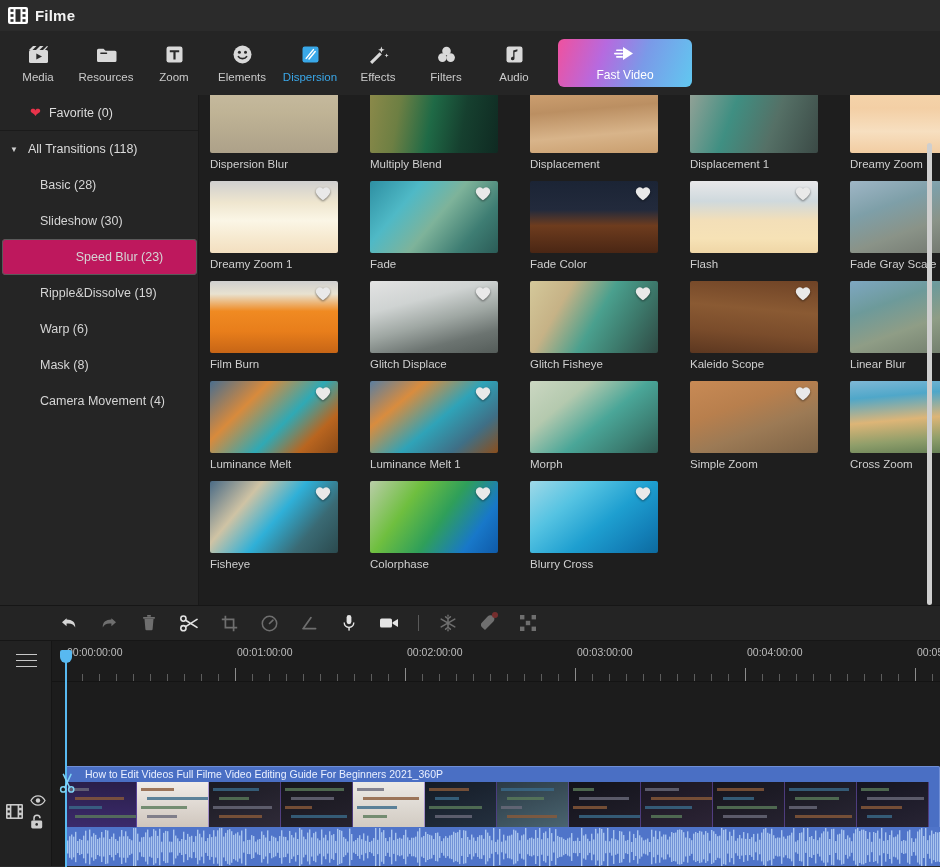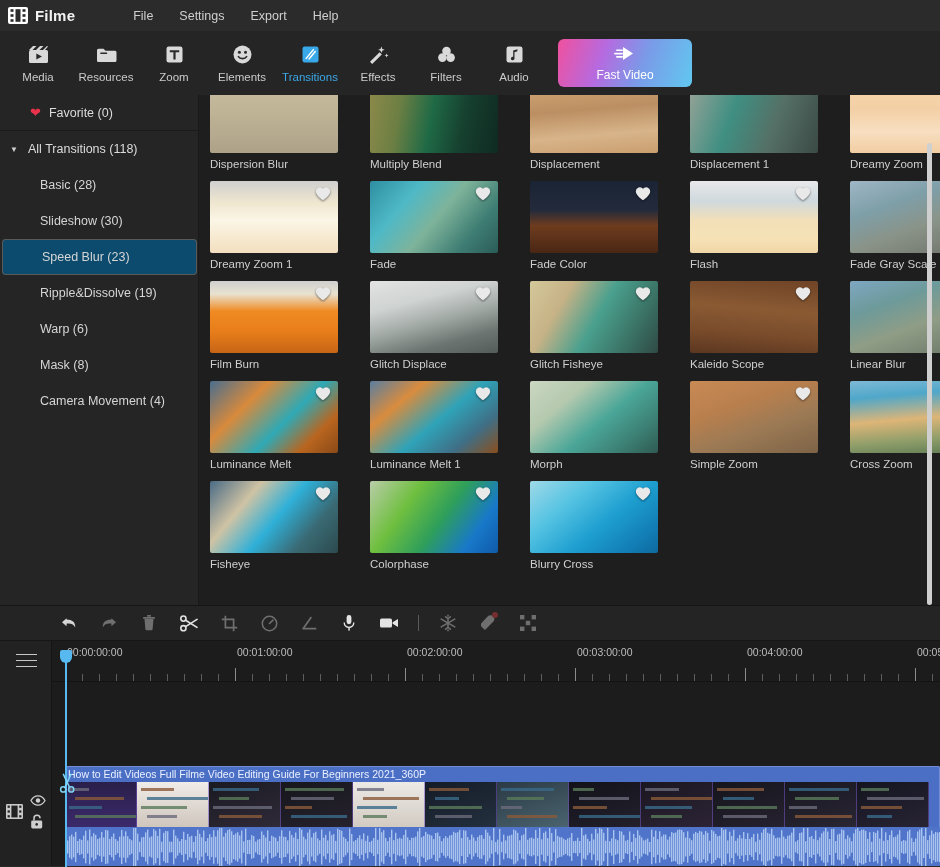--- a/index.html
+++ b/index.html
@@ -69,22 +69,23 @@
   .side-group {
     height: 36px; display: flex; align-items: center; gap: 8px;
     padding-left: 10px; font-size: 12.5px; color: #dcdcdc; cursor: default;
   }
   .caret { font-size: 8px; color: #d0d0d0; width: 10px; }
   .side-item {
     height: 36px; display: flex; align-items: center;
     padding-left: 40px; font-size: 12.5px; color: #d5d5d5; cursor: default;
   }
   .side-item.selected {
-    background: #0c4a6e; border-radius: 4px; margin: 0 2px; width: 195px;
+    background: #be185d; border-radius: 4px; margin: 0 2px; width: 195px;
     box-shadow: 0 0 0 1px #5a5a5a inset;
+    justify-content: center;
   }
 
   
   .grid-wrap {
     position: absolute; top: 0; left: 199px; width: 741px; height: 510px;
     background: #1e1e1e; overflow: hidden;
   }
   .grid {
     position: absolute; top: -22px; left: 0;
     display: grid; grid-template-columns: repeat(5, 140px);
@@ -161,21 +162,21 @@
   .tracks {
     position: absolute; left: 52px; top: 41px; width: 888px; height: 185px;
     background: #1c1c1c;
   }
   .clip {
     position: absolute; left: 13px; top: 84px; width: 875px; height: 101px;
     background: #4a6fc4; border-radius: 2px; overflow: hidden;
     box-shadow: 0 0 0 1px #6f8ed6 inset;
   }
   .clip-title {
-    position: absolute; top: 0; left: 3px; right: 0; height: 16px;
+    position: absolute; top: 0; left: 20px; right: 0; height: 16px;
     font-size: 10.5px; color: #eaf0ff; line-height: 16px;
     white-space: nowrap; overflow: hidden;
   }
   .clip-thumbs {
     position: absolute; top: 16px; left: 0; right: 0; height: 45px;
     display: flex; overflow: hidden;
   }
   .ct { width: 72px; height: 45px; flex: none; position: relative; overflow: hidden; }
   .clip-audio {
     position: absolute; top: 61px; left: 0; right: 0; height: 40px;
@@ -210,26 +211,20 @@
         <rect x="2.5" y="2.2" width="3" height="2.6" fill="#2b2b2b"></rect>
         <rect x="2.5" y="7.2" width="3" height="2.6" fill="#2b2b2b"></rect>
         <rect x="2.5" y="12.2" width="3" height="2.6" fill="#2b2b2b"></rect>
         <rect x="14.5" y="2.2" width="3" height="2.6" fill="#2b2b2b"></rect>
         <rect x="14.5" y="7.2" width="3" height="2.6" fill="#2b2b2b"></rect>
         <rect x="14.5" y="12.2" width="3" height="2.6" fill="#2b2b2b"></rect>
         <rect x="7.5" y="2.2" width="5" height="12.6" fill="#2b2b2b"></rect>
       </svg>
     </div>
     <div class="app-name">Filme</div>
-    <div class="menubar">
-      <div class="menu-item">File</div>
-      <div class="menu-item">Settings</div>
-      <div class="menu-item">Export</div>
-      <div class="menu-item">Help</div>
-    </div>
   </div>
 
   <div class="toolbar">
     <div class="tool">
       <span class="glyph">
         <svg width="21" height="19" viewBox="0 0 21 19">
             <rect x="1" y="5" width="19" height="13" rx="1.6" fill="#d9d9d9"></rect>
             <path d="M1 5 L5 1 L8.5 1 L4.5 5 Z M8 5 L12 1 L15.5 1 L11.5 5 Z M15 5 L19 1 L20 1.6 L17 5 Z" fill="#d9d9d9"></path>
             <path d="M8.3 8.6 L14 11.5 L8.3 14.4 Z" fill="#2a2a2a"></path>
           </svg>
@@ -265,21 +260,21 @@
       </span>
       <span class="tlabel">Elements</span>
     </div>
     <div class="tool active">
       <span class="glyph">
         <svg width="19" height="19" viewBox="0 0 19 19">
             <rect x="1.5" y="1.5" width="16" height="16" rx="2.2" fill="#39a8e8"></rect>
             <path d="M5.2 13.4 L12.4 4.6 M8 14 L14.2 6.6" stroke="#ffffff" stroke-width="1.5" stroke-linecap="round"></path>
           </svg>
       </span>
-      <span class="tlabel">Transitions</span>
+      <span class="tlabel">Dispersion</span>
     </div>
     <div class="tool">
       <span class="glyph">
         <svg width="22" height="20" viewBox="0 0 22 20">
             <path d="M3 16.8 L12.6 7.2 L14.8 9.4 L5.2 19 Z" fill="#d9d9d9"></path>
             <path d="M14.4 1.5 l.9 2.4 2.4.9 -2.4.9 -.9 2.4 -.9-2.4 -2.4-.9 2.4-.9Z" fill="#d9d9d9"></path>
             <path d="M19.6 8.4 l.6 1.5 1.5.6 -1.5.6 -.6 1.5 -.6-1.5 -1.5-.6 1.5-.6Z" fill="#d9d9d9"></path>
           </svg>
       </span>
       <span class="tlabel">Effects</span>

